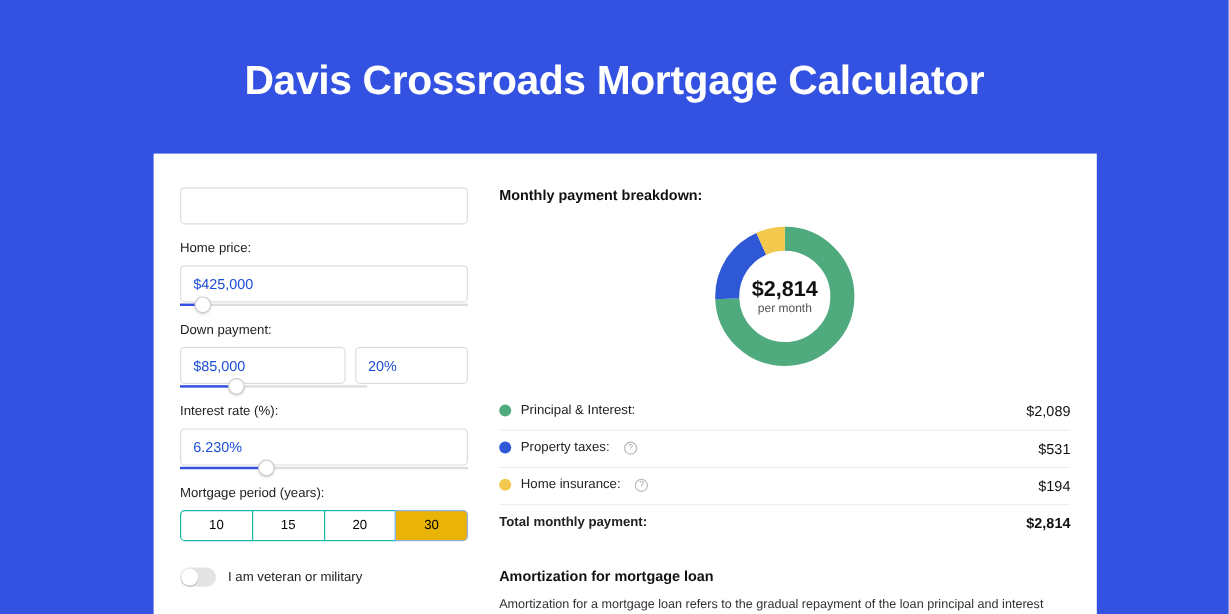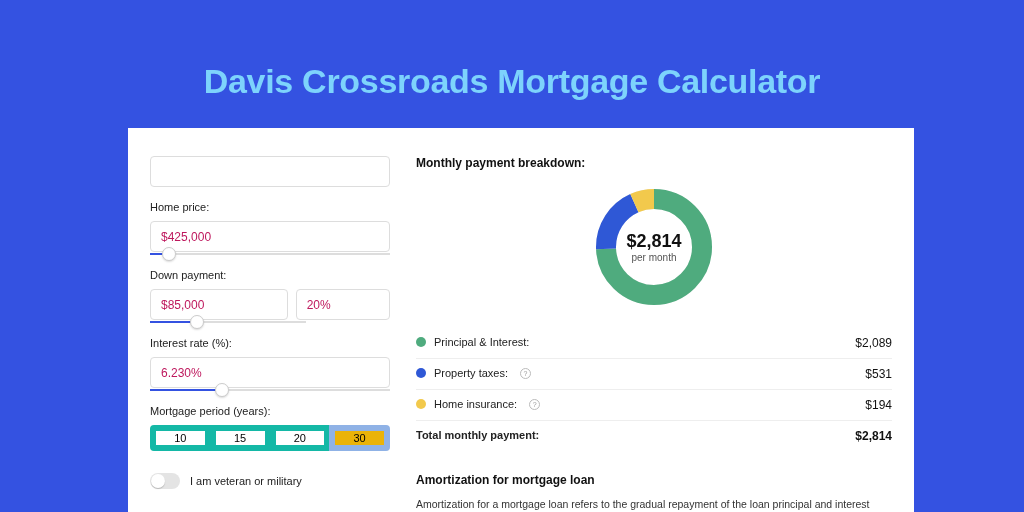--- a/index.html
+++ b/index.html
@@ -1,33 +1,33 @@
 <!DOCTYPE html>
 <html><head>
 <meta charset="utf-8">
 <style>
   * { box-sizing: border-box; margin: 0; padding: 0; }
   html, body { width: 1024px; height: 512px; overflow: hidden; font-family: -apple-system, BlinkMacSystemFont, "Segoe UI", Arial, sans-serif; }
   .page { width: 1024px; height: 512px; background: #3452e1; position: relative; }
-  .title { color: #7dd3fc; font-size: 34px; font-weight: 700; text-align: center; padding-top: 62px; letter-spacing: -0.3px; }
+  .title { color: #ffffff; font-size: 34px; font-weight: 700; text-align: center; padding-top: 48px; letter-spacing: -0.3px; }
   .card { position: absolute; left: 128px; top: 128px; width: 786px; height: 400px; background: #fff; }
   .inner { display: flex; padding: 28px 22px 0 22px; gap: 26px; }
   .left { width: 240px; }
   .right { flex: 1; }
   .label { font-size: 11px; color: #222; margin-bottom: 8px; }
-  .input { width: 100%; height: 31px; border: 1px solid #ddd; border-radius: 4px; padding: 0 10px; font-size: 12px; color: #be185d; background: #fff; }
+  .input { width: 100%; height: 31px; border: 1px solid #ddd; border-radius: 4px; padding: 0 10px; font-size: 12px; color: #1d4ed8; background: #fff; }
   .field { margin-bottom: 14px; position: relative; }
   .slider-track { position: relative; height: 2px; background: #ddd; margin-top: 1px; margin-bottom: 0; }
   .slider-fill { position: absolute; height: 2px; background: #3452e1; left: 0; top: 0; }
   .slider-thumb { position: absolute; width: 14px; height: 14px; border-radius: 50%; background: #fff; border: 1px solid #ccc; top: -6px; box-shadow: 0 1px 2px rgba(0,0,0,0.15); }
   .row { display: flex; gap: 8px; }
   .row .input:first-child { flex: 1.6; }
   .row .input:last-child { flex: 1; }
   .periods { display: flex; gap: 0; }
-  .period-btn { flex: 1; height: 26px; border: 6px solid #14b8a6; font-size: 11px; display: flex; align-items: center; justify-content: center; cursor: pointer; background: #fff; margin-left: -1px; }
+  .period-btn { flex: 1; height: 26px; border: 1px solid #14b8a6; font-size: 11px; display: flex; align-items: center; justify-content: center; cursor: pointer; background: #fff; margin-left: -1px; }
   .period-btn:first-child { margin-left: 0; border-radius: 4px 0 0 4px; }
   .period-btn:last-child { border-radius: 0 4px 4px 0; }
   .period-btn.active { background: #eab308; border-color: #8fb2e6; position: relative; z-index: 1; }
   .toggle-row { display: flex; align-items: center; gap: 10px; margin-top: 22px; }
   .toggle { width: 30px; height: 16px; border-radius: 10px; background: #e4e4e4; position: relative; }
   .toggle-knob { position: absolute; width: 14px; height: 14px; background: #fff; border-radius: 50%; top: 1px; left: 1px; box-shadow: 0 1px 1px rgba(0,0,0,0.2); }
   .toggle-label { font-size: 11px; color: #222; }
 
   .section-title { font-size: 12px; font-weight: 700; color: #111; margin-bottom: 14px; }
   .donut-wrap { display: flex; justify-content: center; margin-bottom: 18px; }

